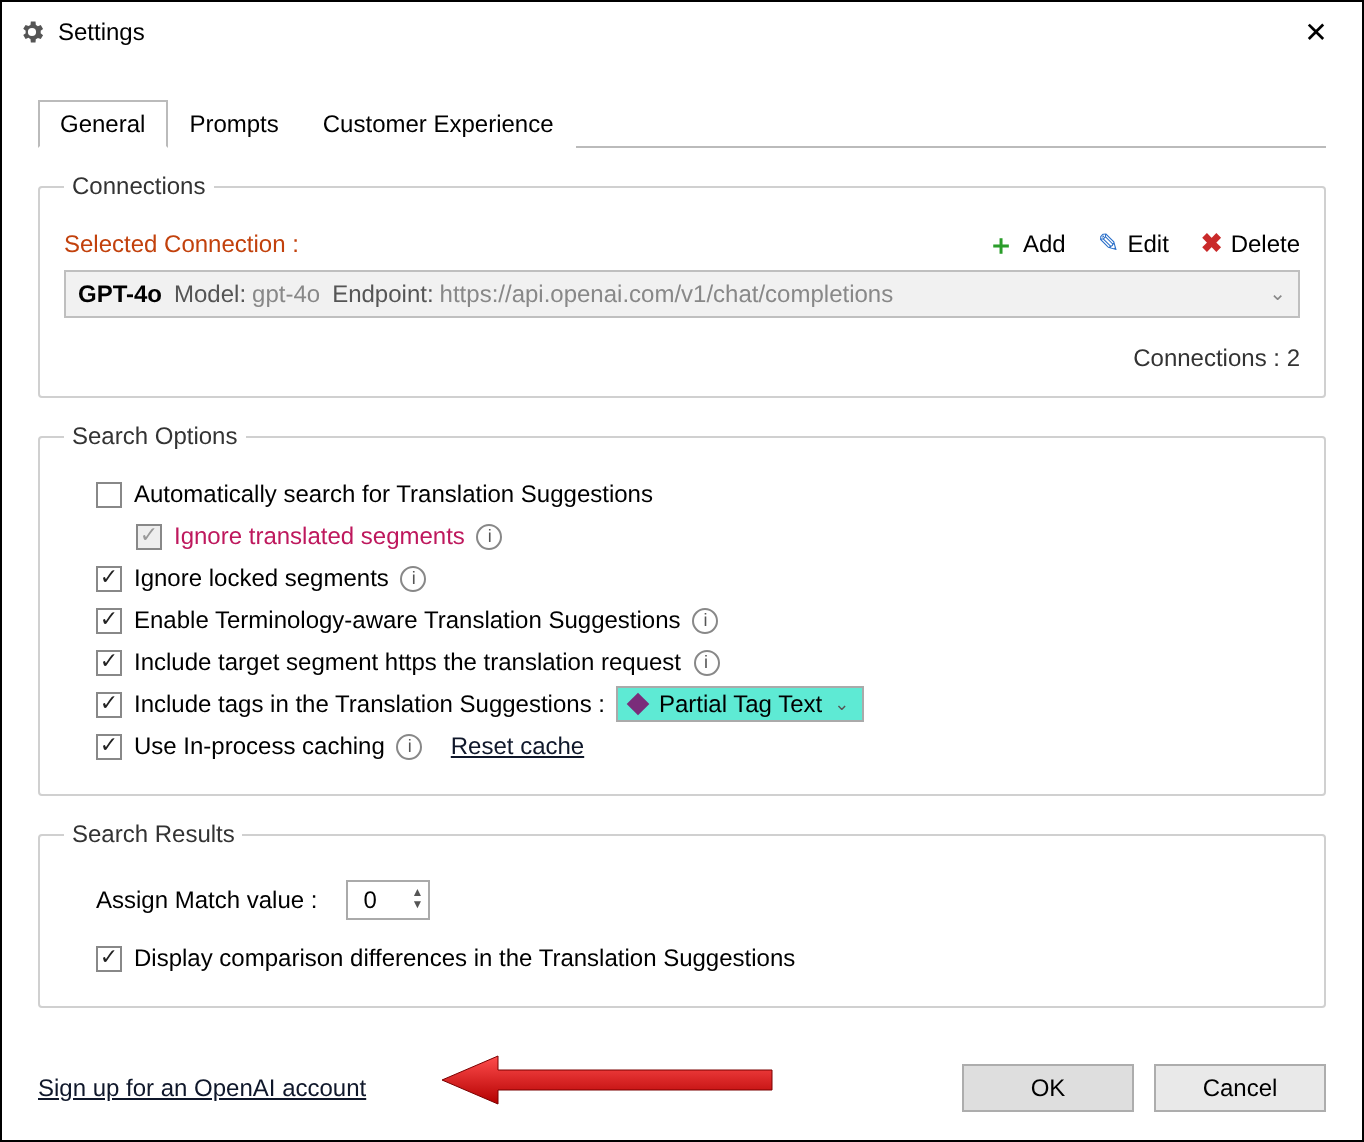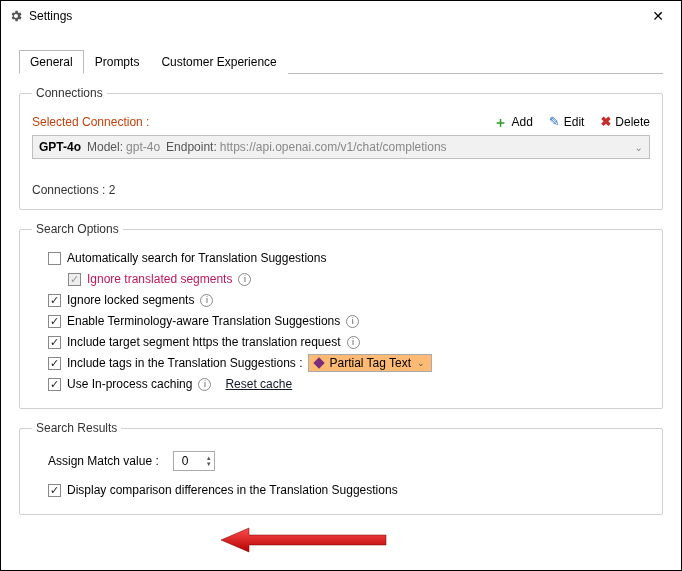--- a/index.html
+++ b/index.html
@@ -101,21 +101,22 @@
     height: 24px;
     padding: 0 6px;
     width: 100%;
     font-size: 12px;
   }
   .conn-dropdown .name { font-weight: bold; }
   .conn-dropdown .meta-label { color: #555; margin-left: 6px; }
   .conn-dropdown .meta-val { color: #888; }
   .conn-dropdown .dd-arrow { margin-left: auto; color: #888; font-size: 10px; }
   .conn-count {
-    margin-top: 24px;
+    text-align: right;
+    margin-top: 13px;
     color: #333;
   }
   .opt-row {
     display: flex;
     align-items: center;
     gap: 6px;
     margin: 3px 0;
     min-height: 18px;
   }
   .indent1 { margin-left: 16px; }
@@ -141,21 +142,21 @@
     border: 1px solid #888;
     border-radius: 50%;
     font-size: 9px;
     display: inline-flex;
     align-items: center;
     justify-content: center;
     color: #555;
   }
   .mini-select {
     border: 1px solid #aaa;
-    background: #fdba74;
+    background: #5eead4;
     padding: 1px 6px;
     display: inline-flex;
     align-items: center;
     gap: 6px;
     font-size: 12px;
   }
   .mini-select .dot {
     width: 8px; height: 8px;
     background: #7a2d7a;
     transform: rotate(45deg);
@@ -321,20 +322,27 @@
         </div>
       </div>
       <div class="opt-row indent1">
         <span class="cb checked"></span>
         <span>Display comparison differences in the Translation Suggestions</span>
       </div>
     </fieldset>
 
   </div>
 
+  <div class="footer">
+    <span class="link">Sign up for an OpenAI account</span>
+    <div class="btns">
+      <div class="btn primary">OK</div>
+      <div class="btn">Cancel</div>
+    </div>
+  </div>
 
   <svg class="arrow-overlay" width="170" height="36">
     <defs>
       <linearGradient id="ag" x1="0" y1="0" x2="0" y2="1">
         <stop offset="0%" stop-color="#ff4d4d"></stop>
         <stop offset="100%" stop-color="#b30000"></stop>
       </linearGradient>
     </defs>
     <polygon points="0,18 28,6 28,13 165,13 165,23 28,23 28,30" fill="url(#ag)" stroke="#7a0000" stroke-width="0.5"></polygon>
   </svg>

